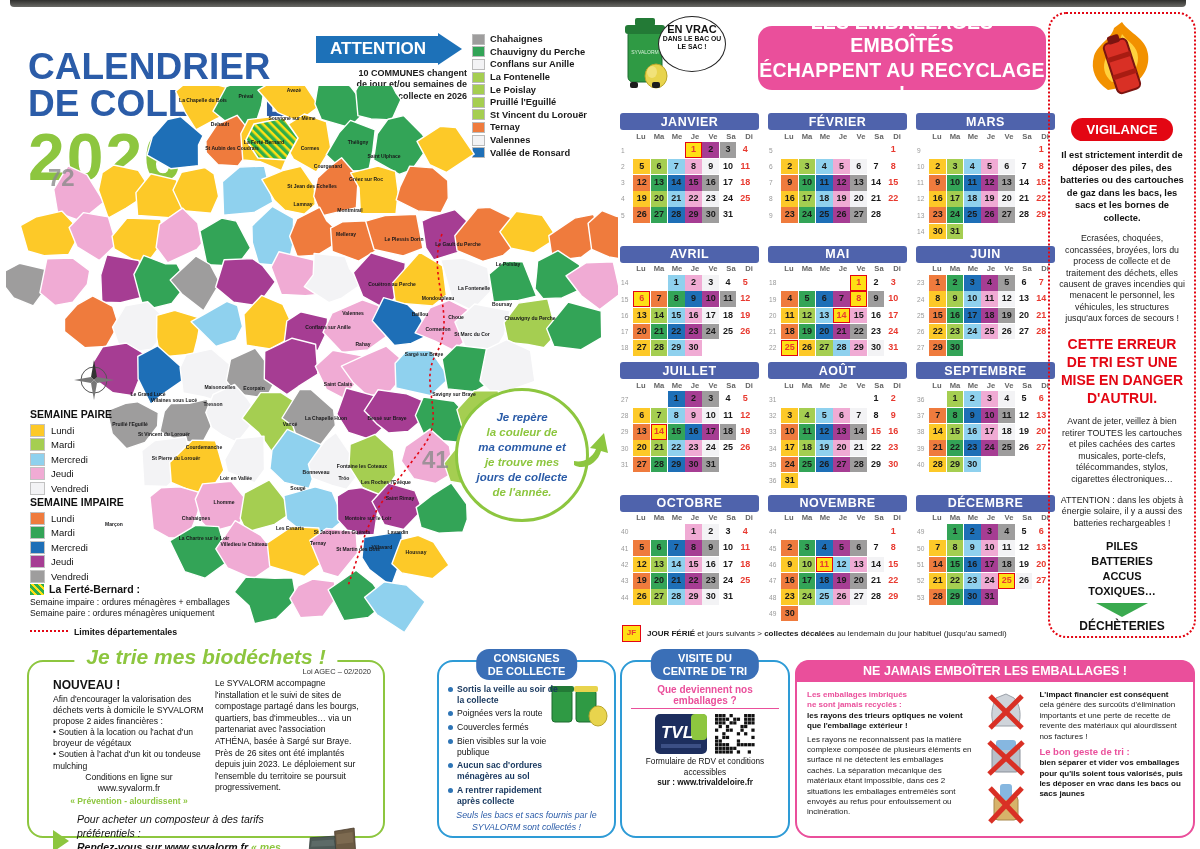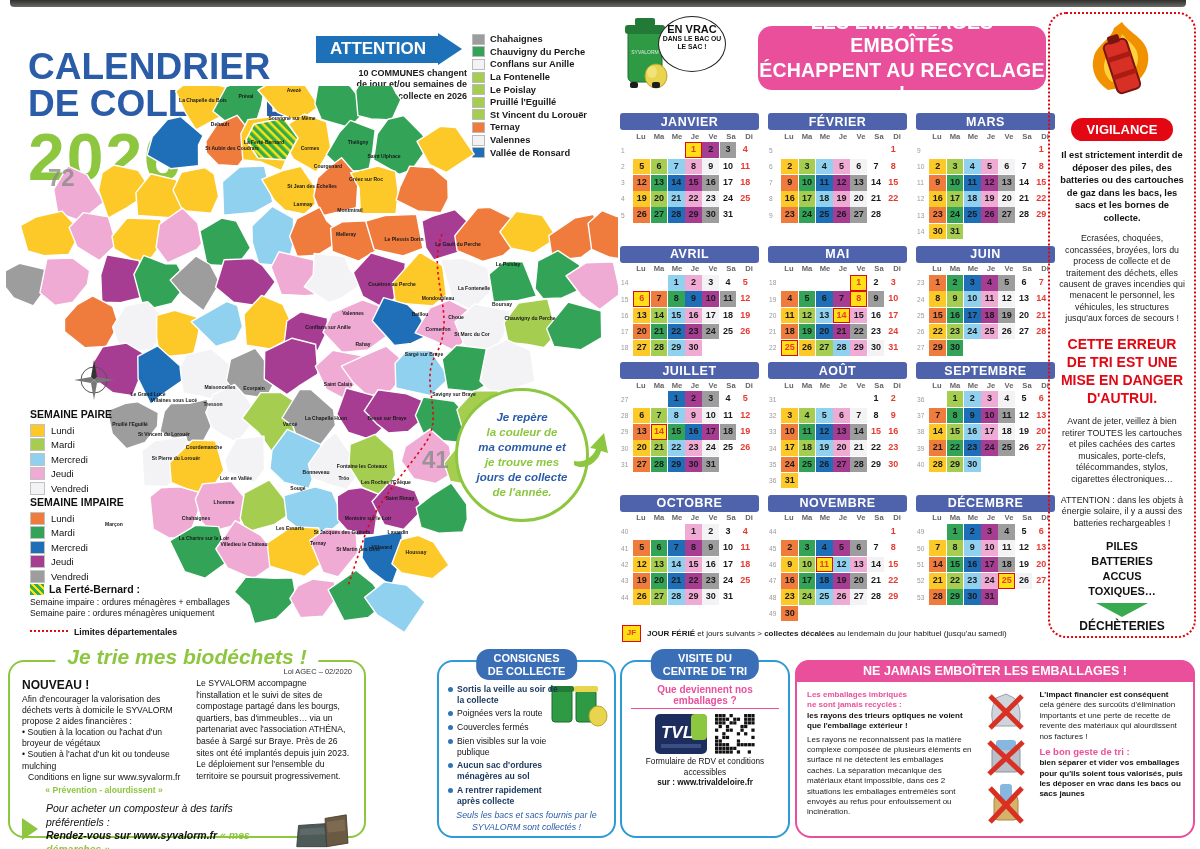--- a/index.html
+++ b/index.html
@@ -67,21 +67,21 @@
   .vig-pill{display:inline-block;background:#e30613;color:#fff;font-weight:bold;font-size:13px;border-radius:14px;padding:4px 16px;margin-top:2px;}
   .sb-bold{font-size:9.3px;font-weight:bold;color:#111;line-height:1.35;margin-top:8px;}
   .sb-p{font-size:8.8px;color:#222;line-height:1.3;margin-top:9px;}
   .sb-red{font-size:14px;font-weight:bold;color:#e30613;line-height:1.3;margin-top:10px;}
   .sb-att{font-size:8.8px;color:#222;line-height:1.3;margin-top:10px;}
   .sb-list{font-size:11px;font-weight:bold;color:#111;line-height:1.35;margin-top:10px;white-space:pre-line;}
   .sb-arrow{width:0;height:0;border-left:26px solid transparent;border-right:26px solid transparent;border-top:14px solid #3aaa4f;margin:4px auto 2px;}
   .sb-dest{font-size:12px;font-weight:bold;color:#111;}
   
   .box{position:absolute;top:660px;height:178px;border-radius:16px;box-sizing:border-box;background:#fff;}
-  .bio{left:8px;width:358px;border:2.5px solid #8dc63f;padding:10px 12px 6px;}
+  .bio{left:27px;width:358px;border:2.5px solid #8dc63f;padding:10px 24px 6px;}
   .bio-title{position:absolute;top:-17px;left:50%;transform:translateX(-50%);background:#fff;padding:0 12px;font-size:21px;font-weight:bold;font-style:italic;color:#8dc63f;white-space:nowrap;}
   .bio-law{position:absolute;right:12px;top:5px;font-size:7.5px;color:#333;}
   .bio-cols{display:flex;gap:10px;margin-top:6px;}
   .bio-left{width:195px;font-size:8.6px;line-height:1.3;color:#111;}
   .bio-left .nv{font-weight:bold;font-size:12px;}
   .bio-left .it{text-align:center;}
   .bio-left .sub{color:#8dc63f;font-weight:bold;text-align:center;margin-top:2px;}
   .bio-right{width:185px;font-size:8.6px;line-height:1.35;color:#111;}
   .bio-foot{display:flex;align-items:center;margin-top:6px;}
   .bio-foot .tri{width:0;height:0;border-top:11px solid transparent;border-bottom:11px solid transparent;border-left:16px solid #8dc63f;margin-right:8px;}

